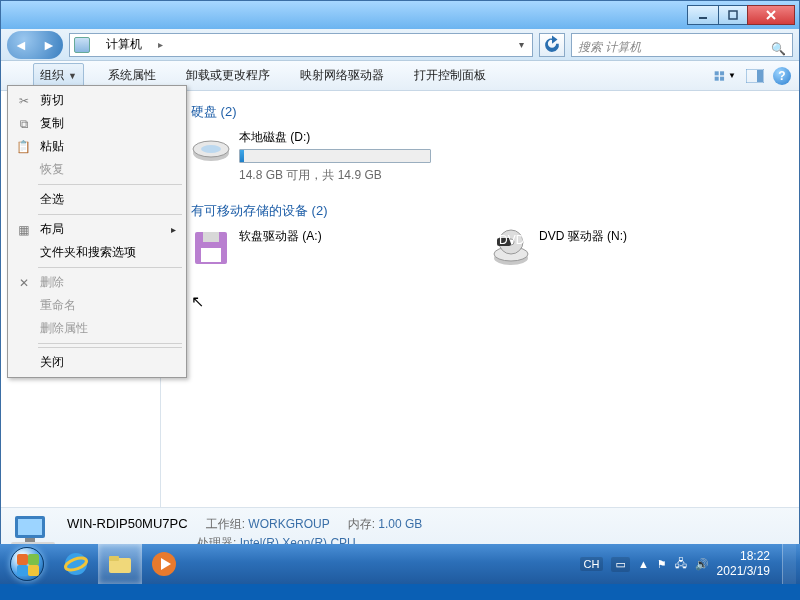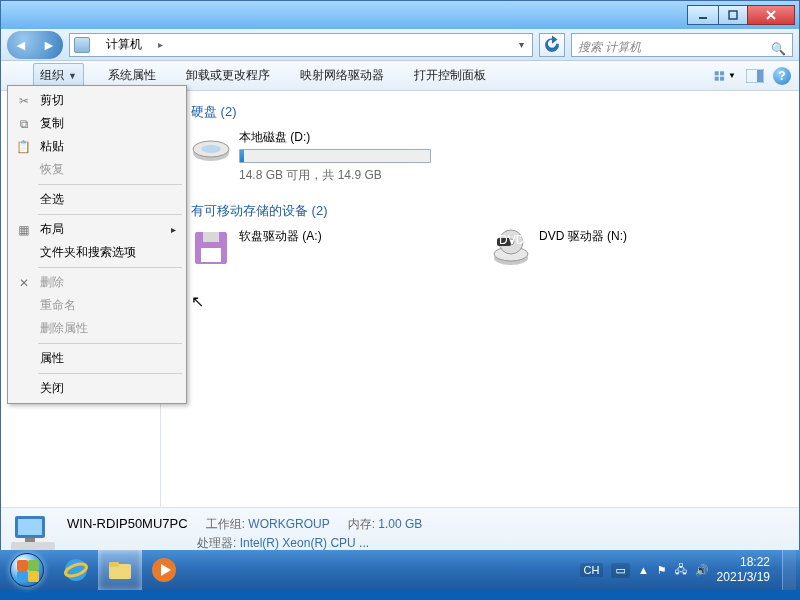--- a/index.html
+++ b/index.html
@@ -50,21 +50,21 @@
 .ctx-icon { position:absolute; left:6px; width:16px; height:16px; display:flex; align-items:center; justify-content:center; color:#7a7a7a; }
 .ctx-sub { position:absolute; right:8px; font-size:10px; color:#333; }
 .cursor { position:absolute; left:190px; top:291px; z-index:60; font-size:16px; color:#000; pointer-events:none; }
 .details { position:absolute; left:0; right:0; bottom:0; height:52px; border-top:1px solid #d9e3ec; background:linear-gradient(#f3f8fc,#e8f1f9); display:flex; align-items:center; padding:4px 10px; gap:12px; }
 .pc-icon { width:44px; height:40px; }
 .det-text { display:flex; flex-direction:column; gap:2px; }
 .det-row { display:flex; gap:18px; }
 .det-name { font-size:13px; color:#000; }
 .det-lab { color:#6a6a6a; }
 .det-val { color:#3a6fa8; }
-.taskbar { position:absolute; left:0; bottom:10px; width:800px; height:40px; background:linear-gradient(#4a8fd6 0%,#2c6fb8 45%,#1f5a9e 100%); display:flex; align-items:flex-start; }
+.taskbar { position:absolute; left:0; bottom:16px; width:800px; height:40px; background:linear-gradient(#4a8fd6 0%,#2c6fb8 45%,#1f5a9e 100%); display:flex; align-items:flex-start; }
 .startbtn { width:54px; height:40px; display:flex; align-items:center; justify-content:center; cursor:pointer; }
 .orb { width:34px; height:34px; border-radius:50%; background:radial-gradient(circle at 35% 30%,#fff 0%,#dff1ff 15%,#4a9fe8 55%,#0a4a8a 100%); border:1px solid #0a3a6a; position:relative; box-shadow:0 0 6px rgba(150,210,255,.8); }
 .orb::before,.orb::after { content:""; position:absolute; width:11px; height:11px; border-radius:2px; }
 .orb::before { left:6px; top:6px; background:#e86e2e; box-shadow:11px 0 #7cc04a; }
 .orb::after { left:6px; top:17px; background:#3a9fe8; box-shadow:11px 0 #f0c43a; }
 .pinned { display:flex; height:40px; }
 .pin { width:44px; height:40px; display:flex; align-items:center; justify-content:center; cursor:pointer; }
 .pin.active { background:linear-gradient(rgba(255,255,255,.35),rgba(255,255,255,.1)); box-shadow:inset 0 0 6px rgba(255,255,255,.5); }
 .tray { margin-left:auto; display:flex; align-items:center; height:40px; padding:0 4px; gap:8px; color:#fff; }
 .tray-item { display:flex; align-items:center; gap:3px; cursor:pointer; font-size:11px; }
@@ -254,23 +254,20 @@
         <span class="ctx-icon">✕</span>
         <span>删除</span>
       </div>
     <div class="ctx-item disabled">
         <span>重命名</span>
       </div>
     <div class="ctx-item disabled">
         <span>删除属性</span>
       </div>
     <div class="ctx-sep"></div>
-    <div class="ctx-item">
-        <span>属性</span>
-      </div>
     <div class="ctx-sep"></div>
     <div class="ctx-item">
         <span>关闭</span>
       </div>
   </div>
   <div class="cursor">↖</div>
 </div>
 
 <div class="taskbar">
   <div class="startbtn">

